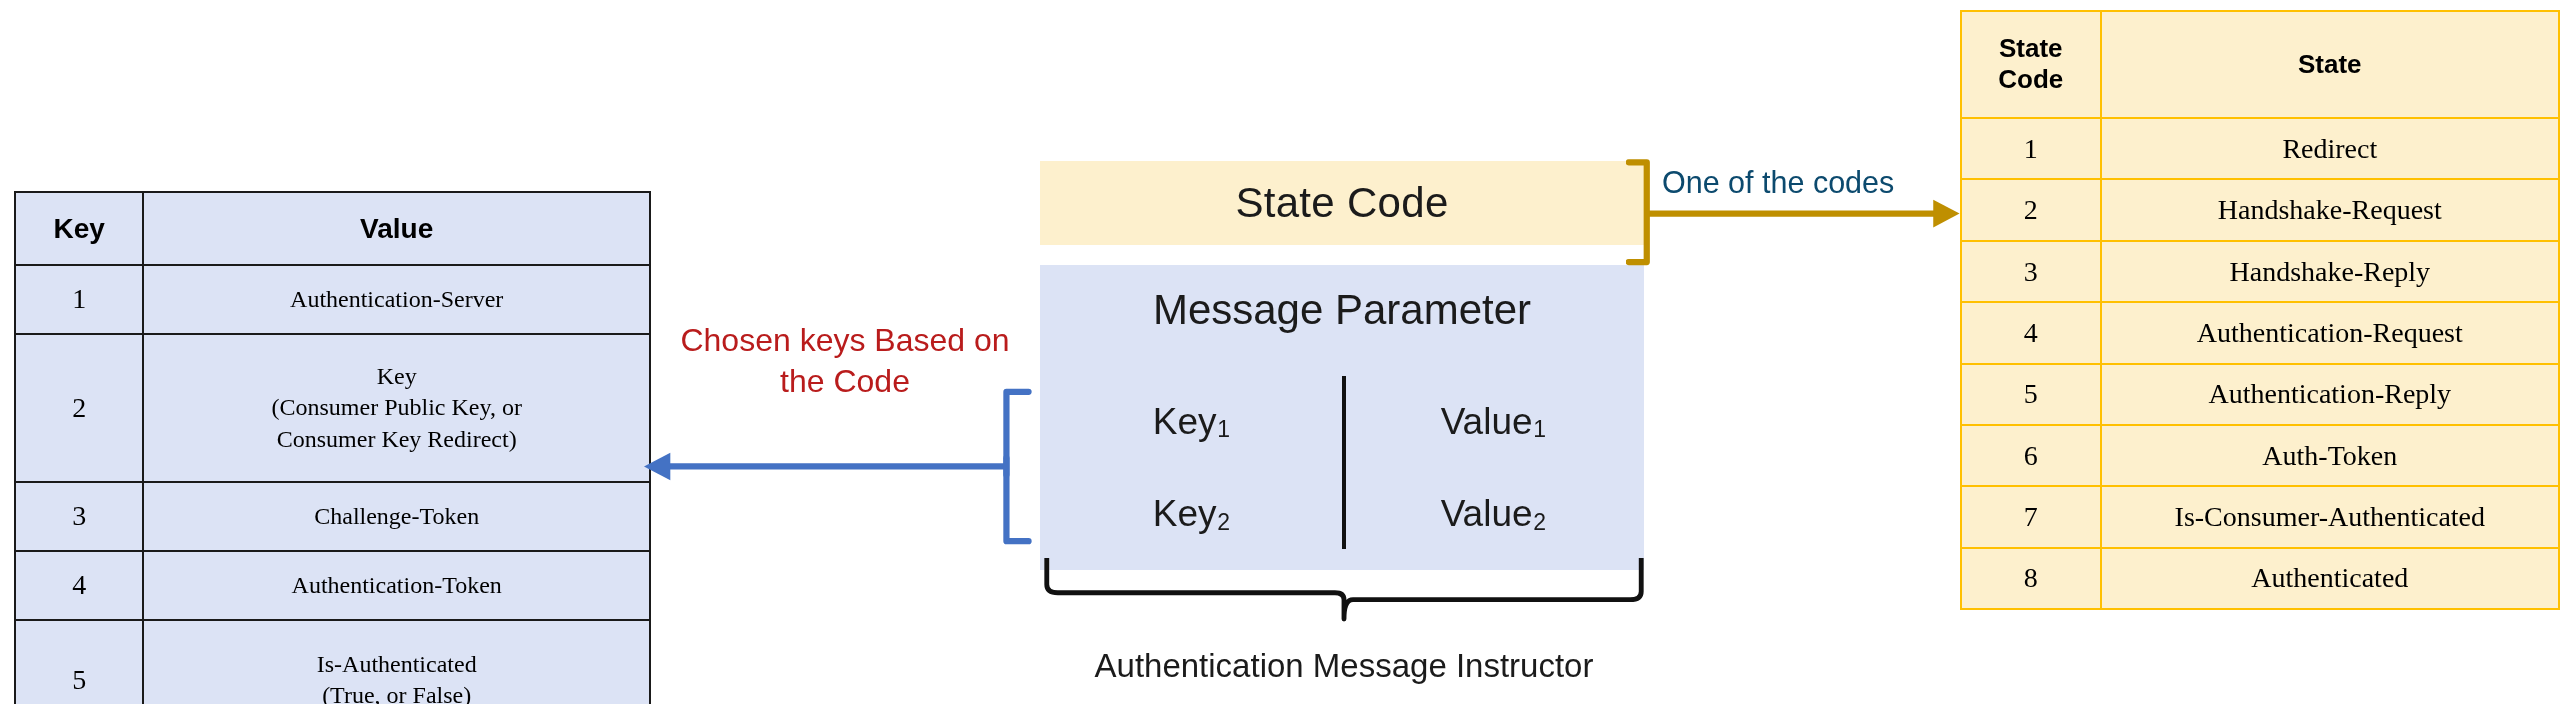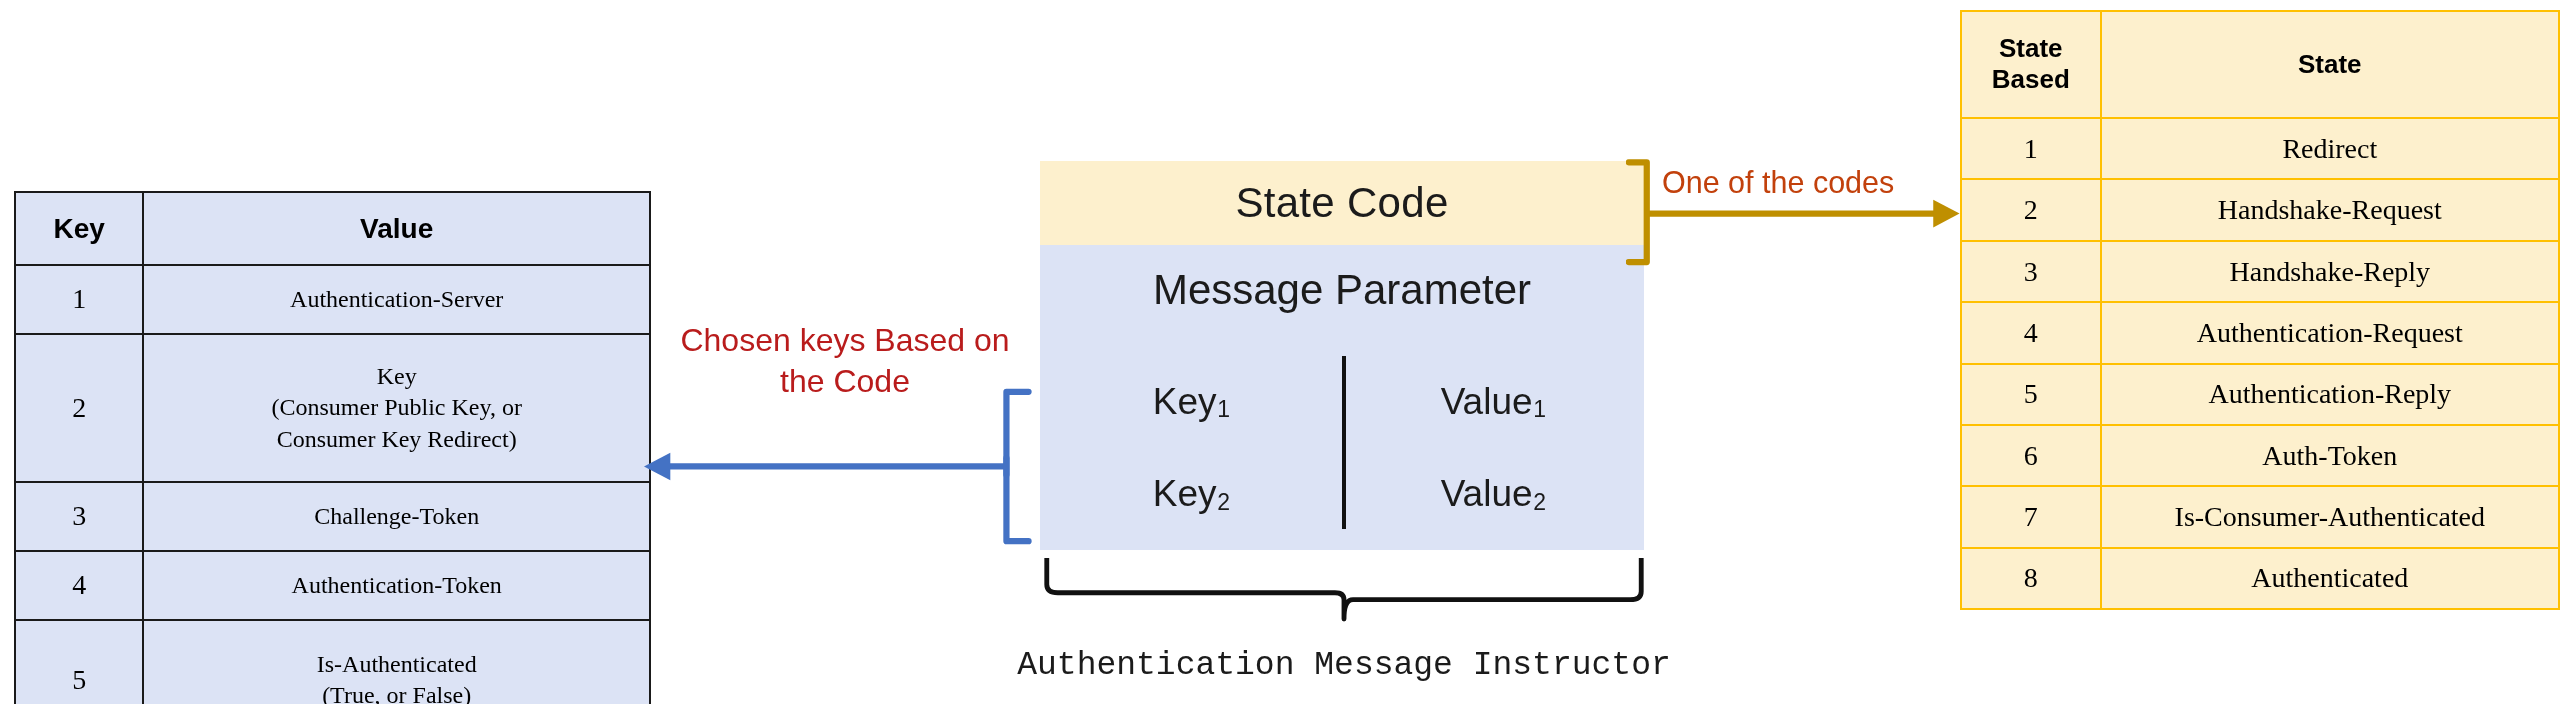--- a/index.html
+++ b/index.html
@@ -81,20 +81,21 @@
     font-family: "Liberation Sans", sans-serif;
     font-size: 42px;
     color: #1b1b1b;
     letter-spacing: 0.3px;
   }
   #message-param-box {
     width: 604px;
     height: 305px;
     background: #DCE3F5;
     position: relative;
+    margin-top: 20px;
   }
   #message-param-title {
     position: absolute;
     left: 0; top: 21px;
     width: 604px;
     text-align: center;
     font-family: "Liberation Sans", sans-serif;
     font-size: 42px;
     color: #1b1b1b;
   }
@@ -147,21 +148,21 @@
     width: 600px;
     height: 64px;
   }
   #brace-wrap svg { display: block; }
   #amis-caption {
     position: absolute;
     left: 963px;
     top: 647px;
     width: 762px;
     text-align: center;
-    font-family: Liberation Mono, monospace;
+    font-family: Liberation Sans, sans-serif;
     font-size: 33px;
     color: #1b1b1b;
   }
 
   
   #blue-annot {
     position: absolute;
     left: 644px;
     top: 325px;
     width: 415px;
@@ -190,21 +191,21 @@
   }
   #gold-annot svg { display:block; }
   #one-of-codes-text {
     position: absolute;
     left: 1662px;
     top: 165px;
     width: 291px;
     text-align: left;
     font-family: "Liberation Sans", sans-serif;
     font-size: 30.5px;
-    color: #c2410c;
+    color: #0c4a6e;
     white-space: nowrap;
   }
 
   
   #right-table {
     position: absolute;
     left: 1960px;
     top: 9.7px;
     width: 600px;
     border-collapse: collapse;
@@ -347,21 +348,21 @@
 
       <path d="M482 80 L444 60 L444 100 Z" fill="#BF8F00"></path>
     </svg>
   </div>
 
   <table id="right-table">
     <thead>
       <tr>
         <th class="col-code">
           <span>State</span><br>
-          <span>Based</span>
+          <span>Code</span>
         </th>
         <th>State</th>
       </tr>
     </thead>
     <tbody>
       <tr>
         <td>1</td>
         <td>Redirect</td>
       </tr>
       <tr>

